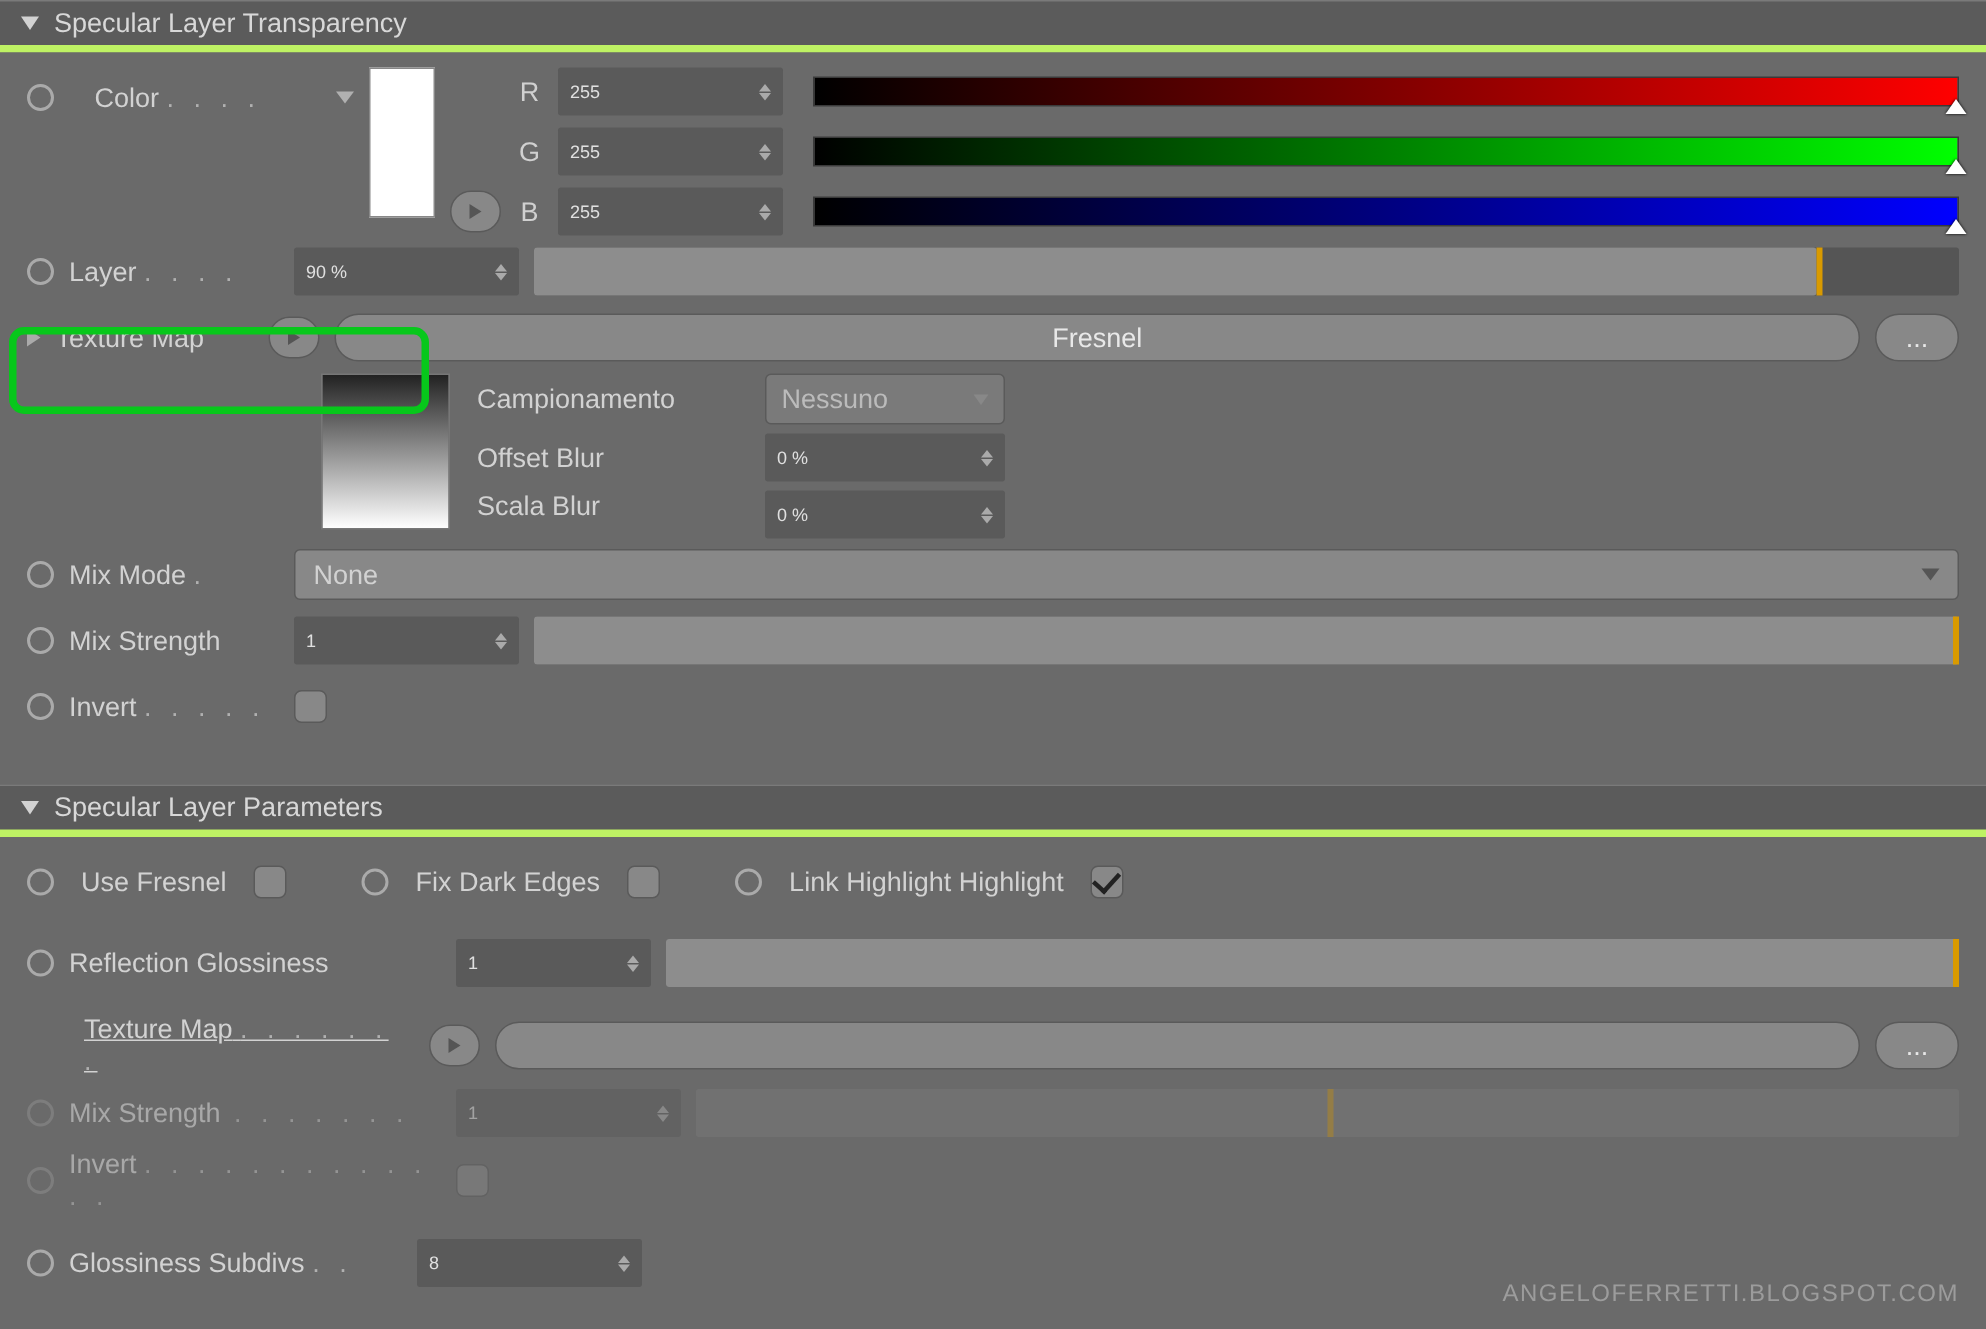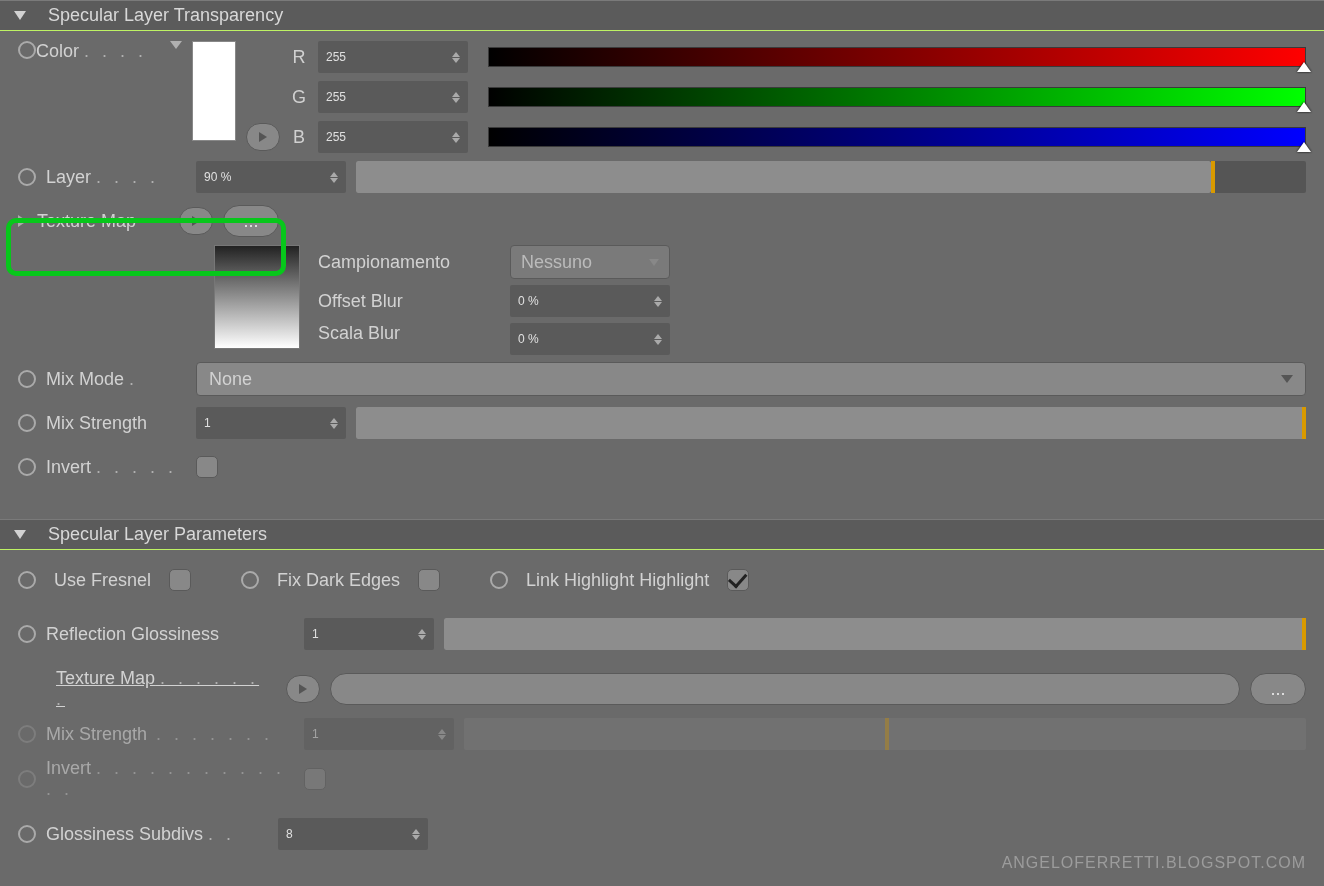--- a/index.html
+++ b/index.html
@@ -1,18 +1,18 @@
 <!DOCTYPE html>
 <html><head>
 <meta charset="utf-8">
 <style>
   * { box-sizing: border-box; margin: 0; padding: 0; font-family: "Helvetica Neue", Arial, sans-serif; }
   body { background: #6a6a6a; width: 1324px; height: 886px; overflow: hidden; color: #d2d2d2; font-size: 18px; position: relative; }
   
-  .section-header { background: #5b5b5b; padding: 4px 14px; display: flex; align-items: center; gap: 22px; font-size: 18px; color: #d8d8d8; border-top: 1px solid #7a7a7a; border-bottom: 1px solid #bef264; }
+  .section-header { background: #5b5b5b; padding: 4px 14px; display: flex; align-items: center; gap: 10px; font-size: 18px; color: #d8d8d8; border-top: 1px solid #7a7a7a; border-bottom: 5px solid #bef264; }
   .section-header .tri { width: 0; height: 0; border-left: 6px solid transparent; border-right: 6px solid transparent; border-top: 9px solid #d2d2d2; }
   
   .panel { background: #6a6a6a; padding: 10px 18px 14px 18px; }
   
   .row { display: flex; align-items: center; min-height: 40px; gap: 10px; margin-bottom: 4px; }
   
   .radio { width: 18px; height: 18px; border: 2px solid #aaa; border-radius: 50%; background: #6a6a6a; flex-shrink: 0; }
   .radio.disabled { opacity: 0.5; }
   
   .label-fixed { width: 140px; color: #d2d2d2; font-size: 18px; white-space: nowrap; overflow: hidden; }
@@ -70,21 +70,21 @@
 <body>
 
 <div class="section-header">
   <span class="tri"></span>
   <span>Specular Layer Transparency</span>
 </div>
 
 <div class="panel">
 
   <div class="row" style="align-items:flex-start;">
-    <div style="display:flex;gap:0;height:40px;">
+    <div style="display:flex;align-items:center;gap:27px;height:40px;">
       <span class="radio"></span>
       <span class="label-fixed"><span>Color</span> <span class="dots">. . . .</span></span>
       <span class="dropdown-caret"></span>
     </div>
     <div class="swatch" style="height:100px;"></div>
     <div style="flex:1;display:flex;flex-direction:column;gap:8px;">
 
       <div style="display:flex;align-items:center;gap:10px;">
         <span style="width:34px;"></span>
         <span class="channel-label">R</span>
@@ -149,20 +149,23 @@
       <div class="bar-handle" style="left:90%;"></div>
     </div>
   </div>
 
   <div class="row" style="position:relative;">
     <span class="collapse-tri"></span>
     <span style="width:132px;">Texture Map</span>
     <span class="play-btn">
         <span class="tri2"></span>
       </span>
+    <div class="pill-field">
+        <span>Fresnel</span>
+      </div>
     <div class="pill-btn">
         <span>...</span>
       </div>
   </div>
 
   <div class="row" style="align-items:flex-start; margin-left:196px; gap:18px;">
     <div class="gradient-swatch"></div>
     <div style="display:flex;flex-direction:column;gap:6px;">
       <div style="display:flex;align-items:center;gap:12px;">
         <span style="width:180px;">Campionamento</span>

